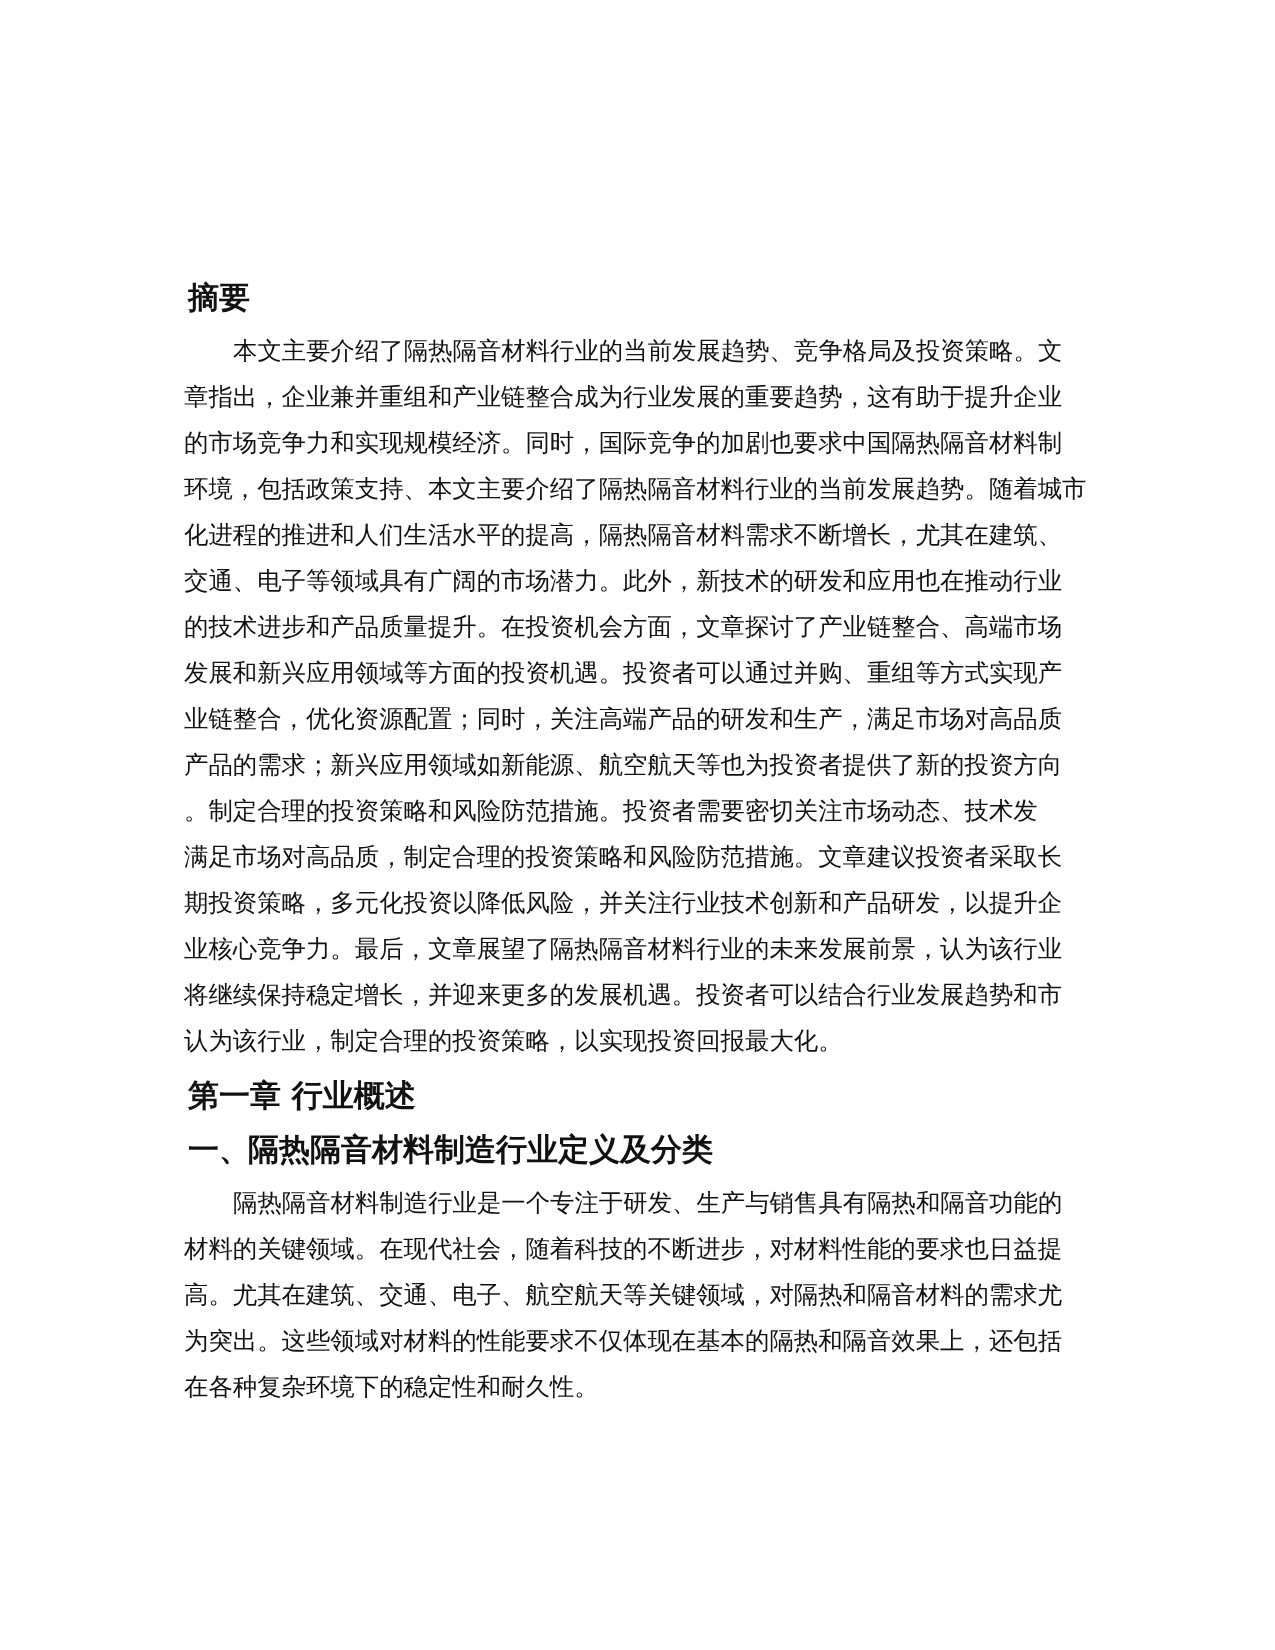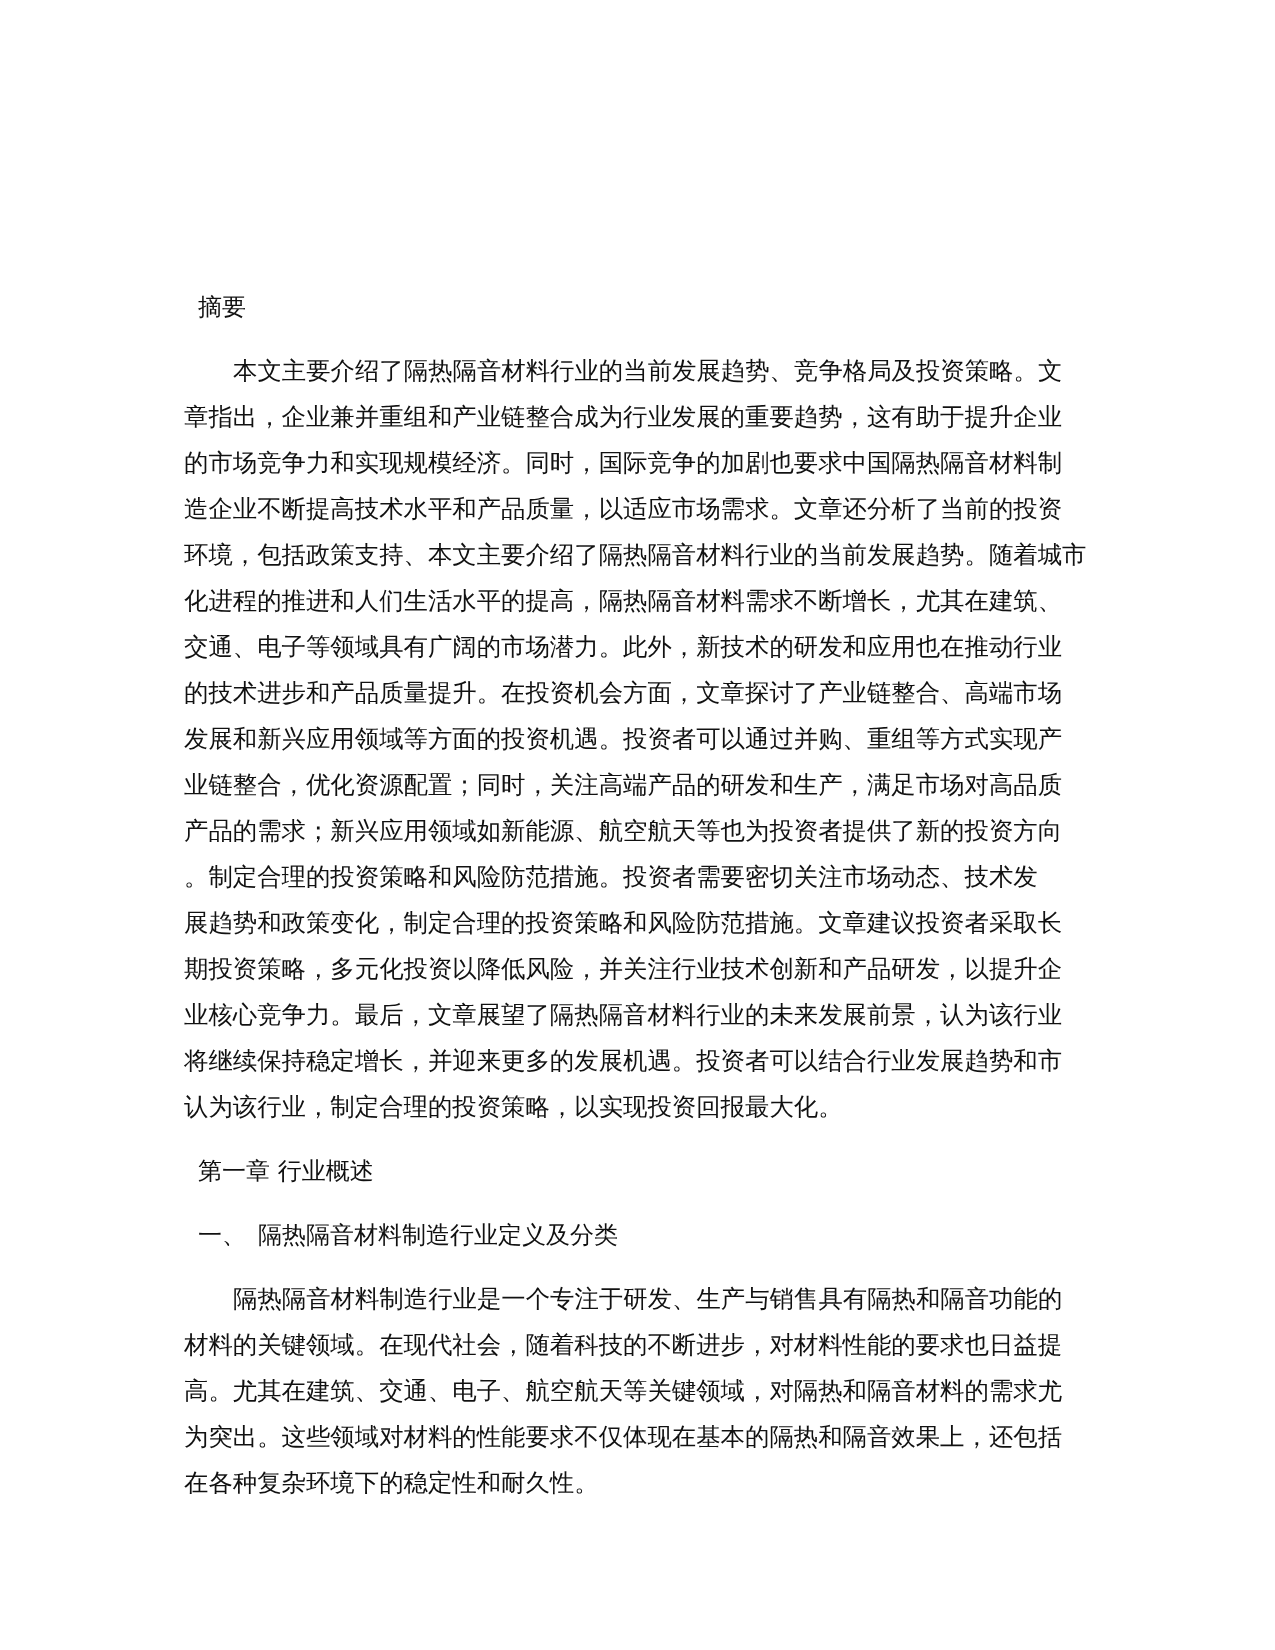--- a/index.html
+++ b/index.html
@@ -7,46 +7,45 @@
     .page {
       position: absolute;
       left: 180px;
       top: 266px;
       width: 860px;
       font-family: "DejaVu Serif", "Liberation Serif", serif;
       color: #111111;
       font-size: 24.4px;
       line-height: 46px;
     }
-    .heading { margin: 18px; font-weight: normal; font-size: 24px; line-height: 46px; }
+    .heading { margin: 8px; font-weight: bold; font-size: 31px; line-height: 46px; }
     .para { margin: 4px; text-indent: 0; }
     .line { display: block; white-space: nowrap; height: 46px; }
     .indent { padding-left: 49px; }
     .sub-num { display: inline-block; width: 60px; }
   </style>
 </head>
 <body>
 
 <div class="page">
   <h2 class="heading">摘要</h2>
 
   <div class="para">
     <span class="line indent">本文主要介绍了隔热隔音材料行业的当前发展趋势、竞争格局及投资策略。文</span>
     <span class="line">章指出，企业兼并重组和产业链整合成为行业发展的重要趋势，这有助于提升企业</span>
     <span class="line">的市场竞争力和实现规模经济。同时，国际竞争的加剧也要求中国隔热隔音材料制</span>
-    <span class="line">造企业不断提高技术水平和产品质量，以适应市场需求。文章还分析了当前的投资</span>
     <span class="line">环境，包括政策支持、本文主要介绍了隔热隔音材料行业的当前发展趋势。随着城市</span>
     <span class="line">化进程的推进和人们生活水平的提高，隔热隔音材料需求不断增长，尤其在建筑、</span>
     <span class="line">交通、电子等领域具有广阔的市场潜力。此外，新技术的研发和应用也在推动行业</span>
     <span class="line">的技术进步和产品质量提升。在投资机会方面，文章探讨了产业链整合、高端市场</span>
     <span class="line">发展和新兴应用领域等方面的投资机遇。投资者可以通过并购、重组等方式实现产</span>
     <span class="line">业链整合，优化资源配置；同时，关注高端产品的研发和生产，满足市场对高品质</span>
     <span class="line">产品的需求；新兴应用领域如新能源、航空航天等也为投资者提供了新的投资方向</span>
     <span class="line">。制定合理的投资策略和风险防范措施。投资者需要密切关注市场动态、技术发</span>
-    <span class="line">展趋势和政策变化，制定合理的投资策略和风险防范措施。文章建议投资者采取长</span>
+    <span class="line">满足市场对高品质，制定合理的投资策略和风险防范措施。文章建议投资者采取长</span>
     <span class="line">期投资策略，多元化投资以降低风险，并关注行业技术创新和产品研发，以提升企</span>
     <span class="line">业核心竞争力。最后，文章展望了隔热隔音材料行业的未来发展前景，认为该行业</span>
     <span class="line">将继续保持稳定增长，并迎来更多的发展机遇。投资者可以结合行业发展趋势和市</span>
     <span class="line">认为该行业，制定合理的投资策略，以实现投资回报最大化。</span>
   </div>
 
   <h2 class="heading">第一章 行业概述</h2>
 
   <h3 class="heading">
     <span class="sub-num">一、</span><span>隔热隔音材料制造行业定义及分类</span>

